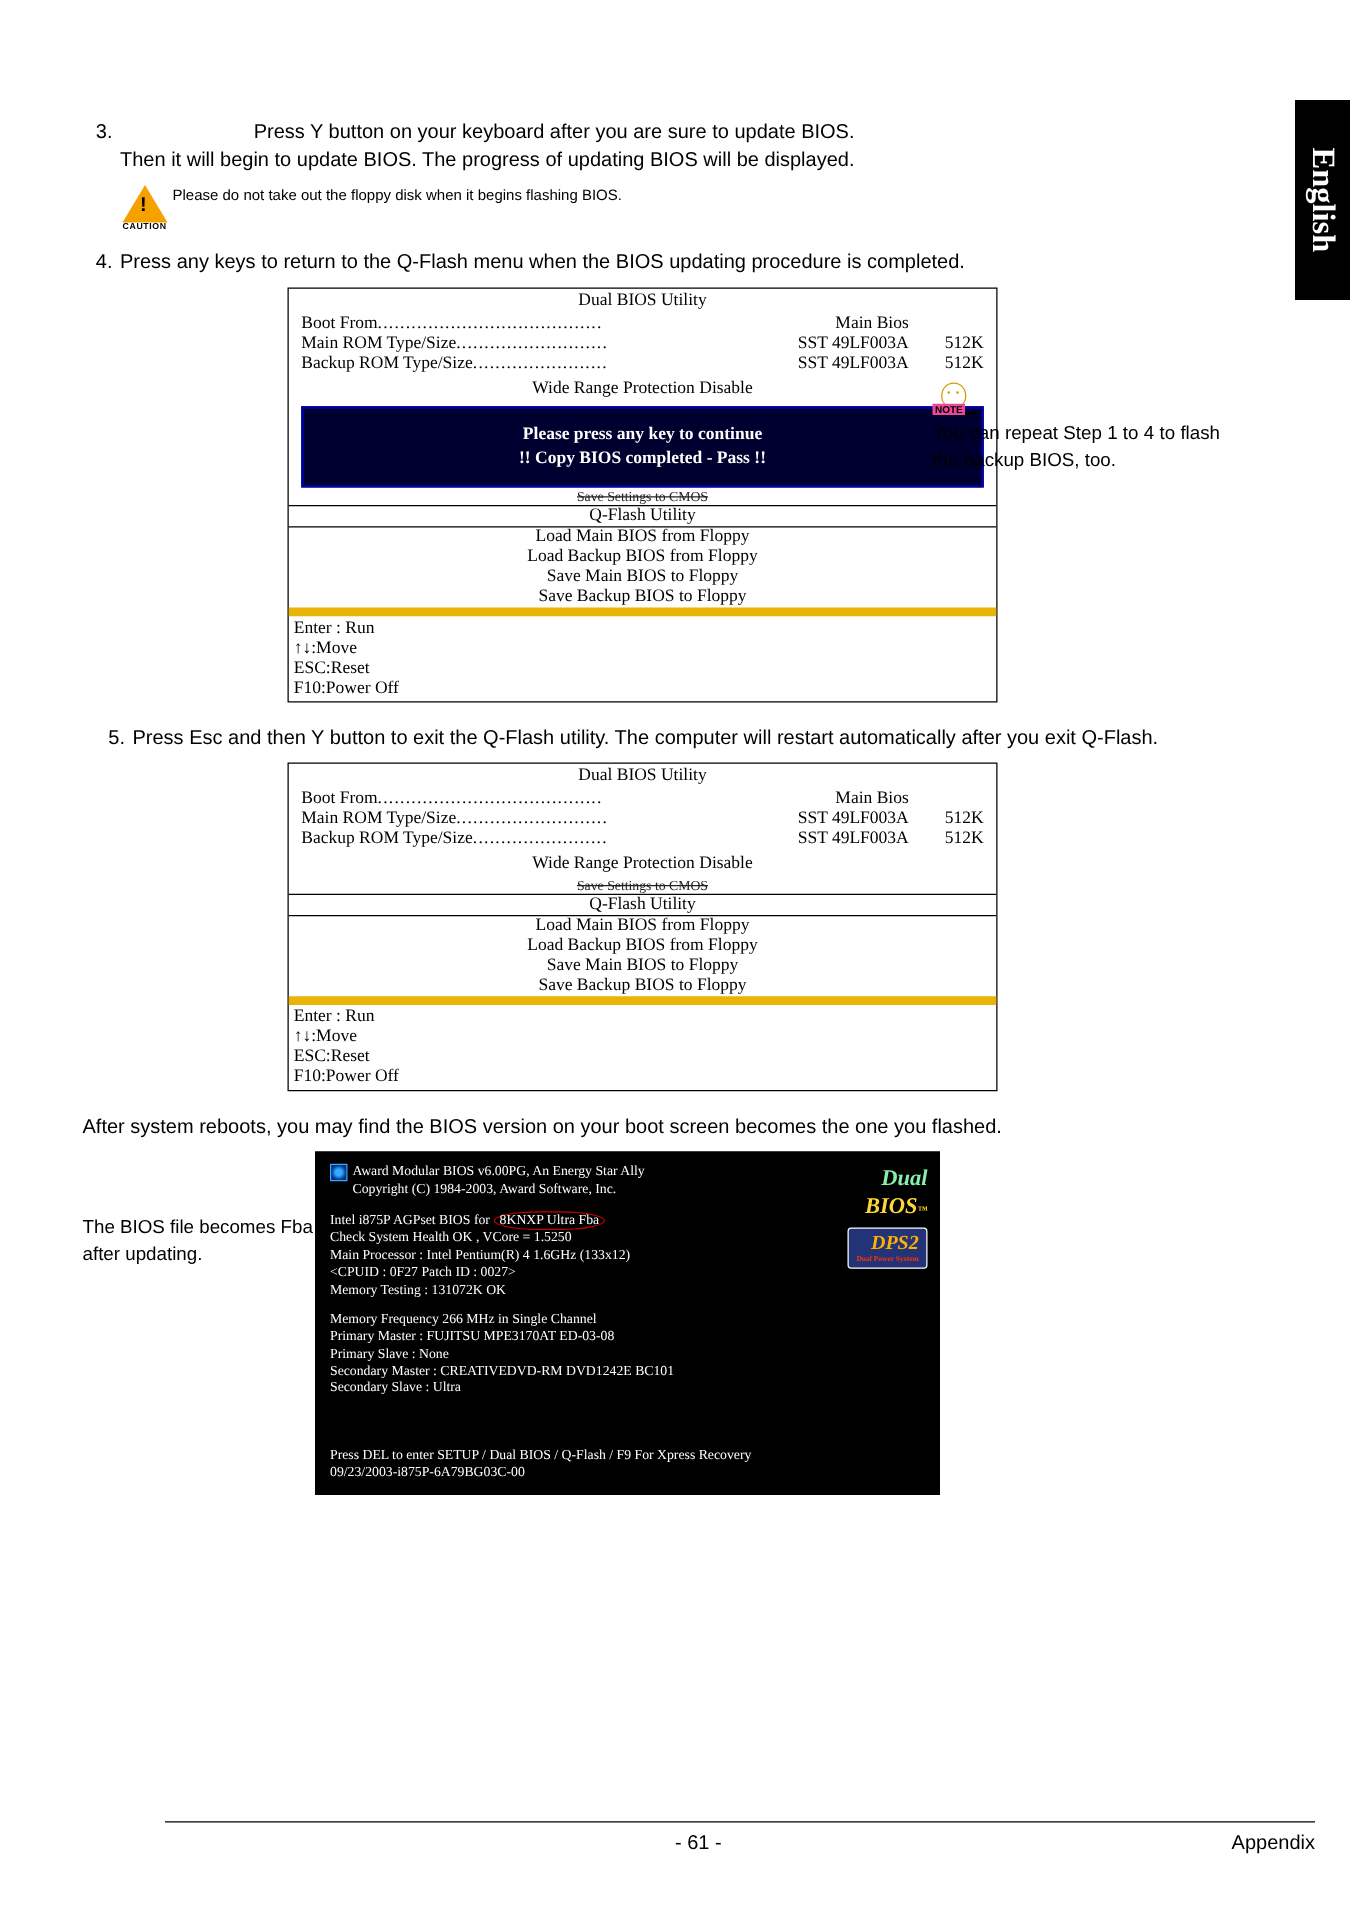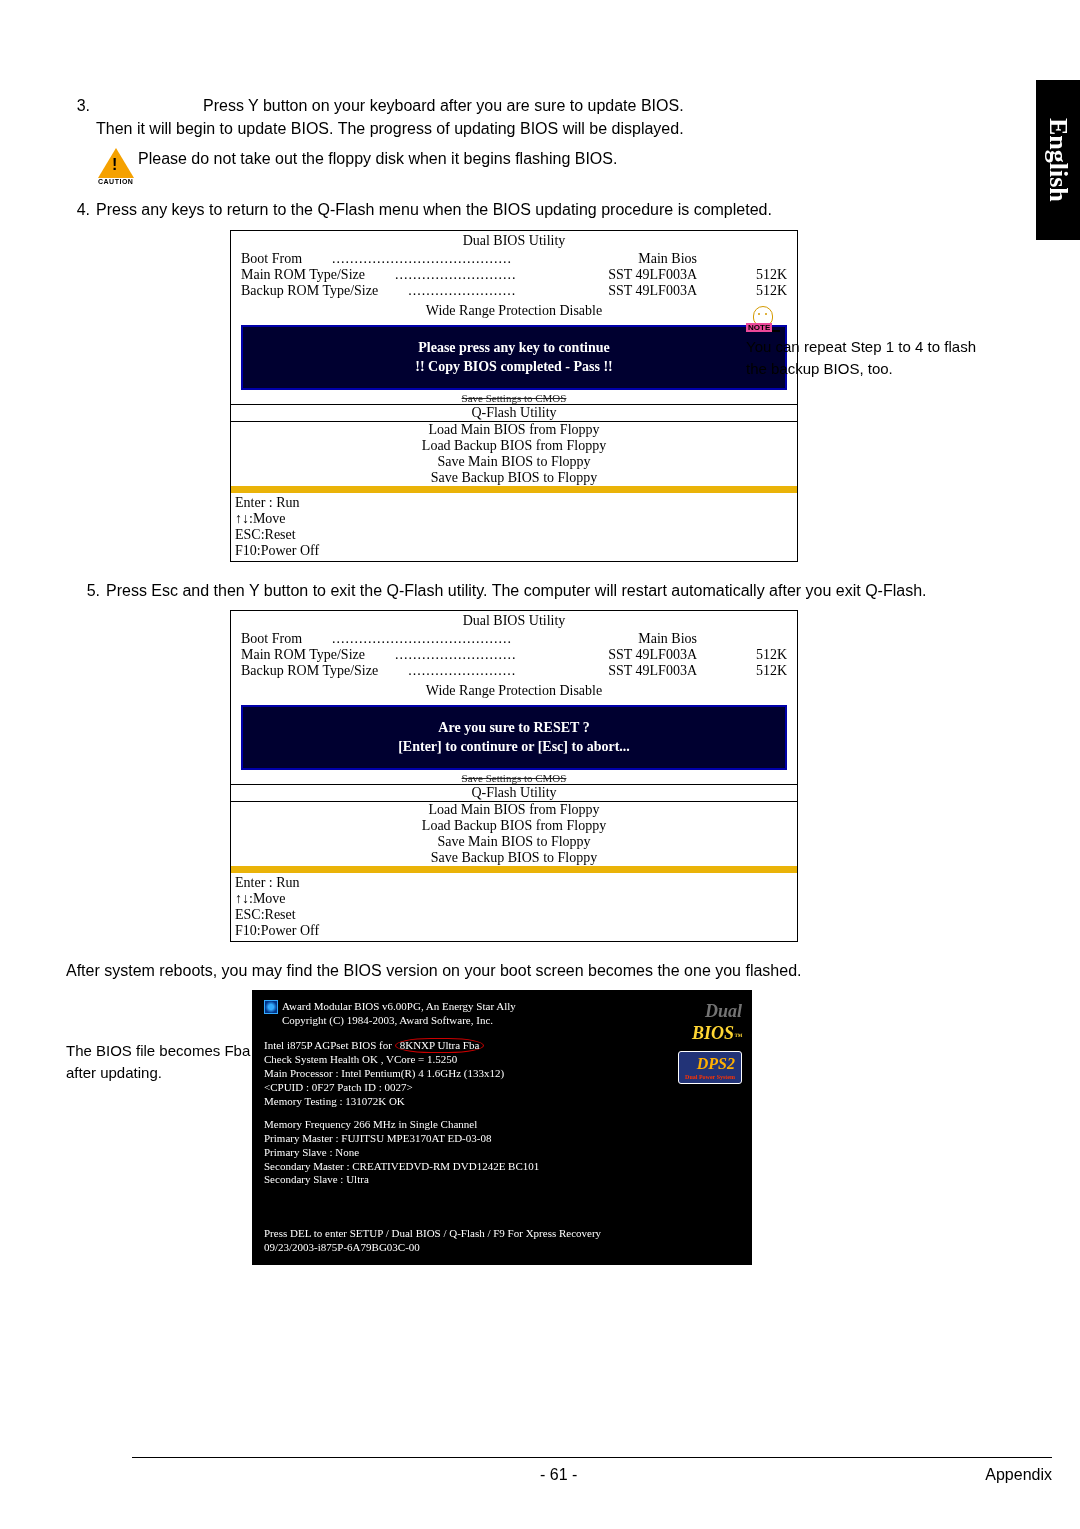--- a/index.html
+++ b/index.html
@@ -7,24 +7,24 @@
   .page { position:absolute; left:66px; top:24px; width:940px; height:1460px; }
   .side-tab { position:absolute; right:0; top:80px; width:44px; height:160px; background:#000; color:#fff; font-family:'Times New Roman',serif; font-size:26px; font-weight:bold; writing-mode:vertical-rl; text-align:center; display:flex; align-items:center; justify-content:center; }
   .step { font-size:16px; line-height:1.45; margin-bottom:8px; display:flex; }
   .step .num { width:24px; flex:none; text-align:right; margin-right:6px; }
   .step .txt {}
   .caution-row { display:flex; align-items:flex-start; margin:4px 0 10px 32px; }
   .caution-icon { width:40px; height:40px; position:relative; }
   .tri { width:0; height:0; border-left:18px solid transparent; border-right:18px solid transparent; border-bottom:30px solid #f5a100; position:absolute; top:0; left:0; }
   .tri-mark { position:absolute; top:8px; left:14px; font-weight:bold; color:#000; font-size:16px; }
   .caution-label { position:absolute; top:30px; left:0; font-size:7px; font-weight:bold; letter-spacing:0.5px; }
-  .caution-text { font-size:16px; line-height:1.4; }
+  .caution-text { font-size:12px; line-height:1.4; }
   .bios-box { width:568px; border:1px solid #000; margin:6px auto 17px 164px; font-family:'Times New Roman',serif; font-size:14px; }
   .bios-header { text-align:center; padding:2px 0; }
-  .bios-row { padding:0 10px; display:flex;gap:30px; }
+  .bios-row { padding:0 10px; display:flex; }
   .bios-row .l { flex:none; }
   .bios-row .d { flex:1; overflow:hidden; white-space:nowrap; letter-spacing:1px; }
   .bios-row .c {}
   .bios-row .r { width:60px; text-align:right; }
   .wrp { text-align:center; padding:4px 0; }
   .banner { margin:2px 10px; background:#000030; color:#fff; border:2px solid #00a; text-align:center; padding:10px 0; font-weight:bold; }
   .banner div { margin:3px 0; }
   .strike { text-align:center; text-decoration:line-through; font-size:11px; color:#222; }
   .qflash-sec { border-top:1px solid #000; text-align:center; }
   .foot { border-top:7px solid #eab308; display:flex; justify-content:flex-start; padding:2px 4px;flex-direction:column; }
@@ -35,21 +35,21 @@
   .note-word { position:absolute; bottom:-2px; left:0; font-size:8px; font-weight:bold; background:#ec4899; padding:0 2px; }
   .note-text { font-size:15px; line-height:1.48; }
   .para { font-size:16px; line-height:1.45; margin:0 0; }
   .boot-row { display:flex; align-items:flex-start; margin-top:8px; }
   .boot-label { width:186px; font-size:15px; line-height:1.5; }
   .boot-screen { background:#000; color:#fff; width:500px; padding:10px 12px; font-family:'Times New Roman',serif; font-size:11px; line-height:1.25; position:relative; }
   .boot-screen .blk { margin-bottom:10px; }
   .circled { display:inline-block; border:1.5px solid #c00; border-radius:50%/60%; padding:0 4px; }
   .logos { position:absolute; right:10px; top:10px; text-align:right; }
   .logo1 { color:#ffd633; font-style:italic; font-weight:bold; font-size:18px; }
-  .logo1 .d { color:#737373; }
+  .logo1 .d { color:#86efac; }
   .logo2 { margin-top:6px; background:#237; border:1px solid #fff; border-radius:3px; padding:2px 6px; font-style:italic; font-weight:bold; color:#ffb000; font-size:16px; }
   .logo2 .sub { font-size:6px; color:#f30; display:block; font-style:normal; }
   .energy { width:14px; height:14px; display:inline-block; vertical-align:top; margin-right:4px; background:radial-gradient(circle,#3af 30%,#038 70%); border:1px solid #3af; }
   .pagefoot { position:absolute; left:66px; width:920px; border-top:1.5px solid #000; font-size:16px; display:flex; justify-content:space-between; padding-top:8px; }
   .pagefoot .pg { margin:0 auto; }
 </style>
 </head>
 <body>
 
 <div class="side-tab">English</div>
@@ -149,24 +149,20 @@
         <span class="c">SST 49LF003A</span>
         <span class="r">512K</span>
       </div>
     <div class="bios-row">
         <span class="l">Backup ROM Type/Size</span>
         <span class="d">........................</span>
         <span class="c">SST 49LF003A</span>
         <span class="r">512K</span>
       </div>
     <div class="wrp">Wide Range Protection    Disable</div>
-    <div class="banner">
-      <div>Are you sure to RESET ?</div>
-      <div>[Enter] to continure or [Esc] to abort...</div>
-    </div>
     <div class="strike">Save Settings to CMOS</div>
     <div class="qflash-sec">
       <div>Q-Flash Utility</div>
       <div style="border-top:1px solid #000;">
         <div>Load Main BIOS from Floppy</div>
         <div>Load Backup BIOS from Floppy</div>
         <div>Save Main BIOS to Floppy</div>
         <div>Save Backup BIOS to Floppy</div>
       </div>
     </div>

